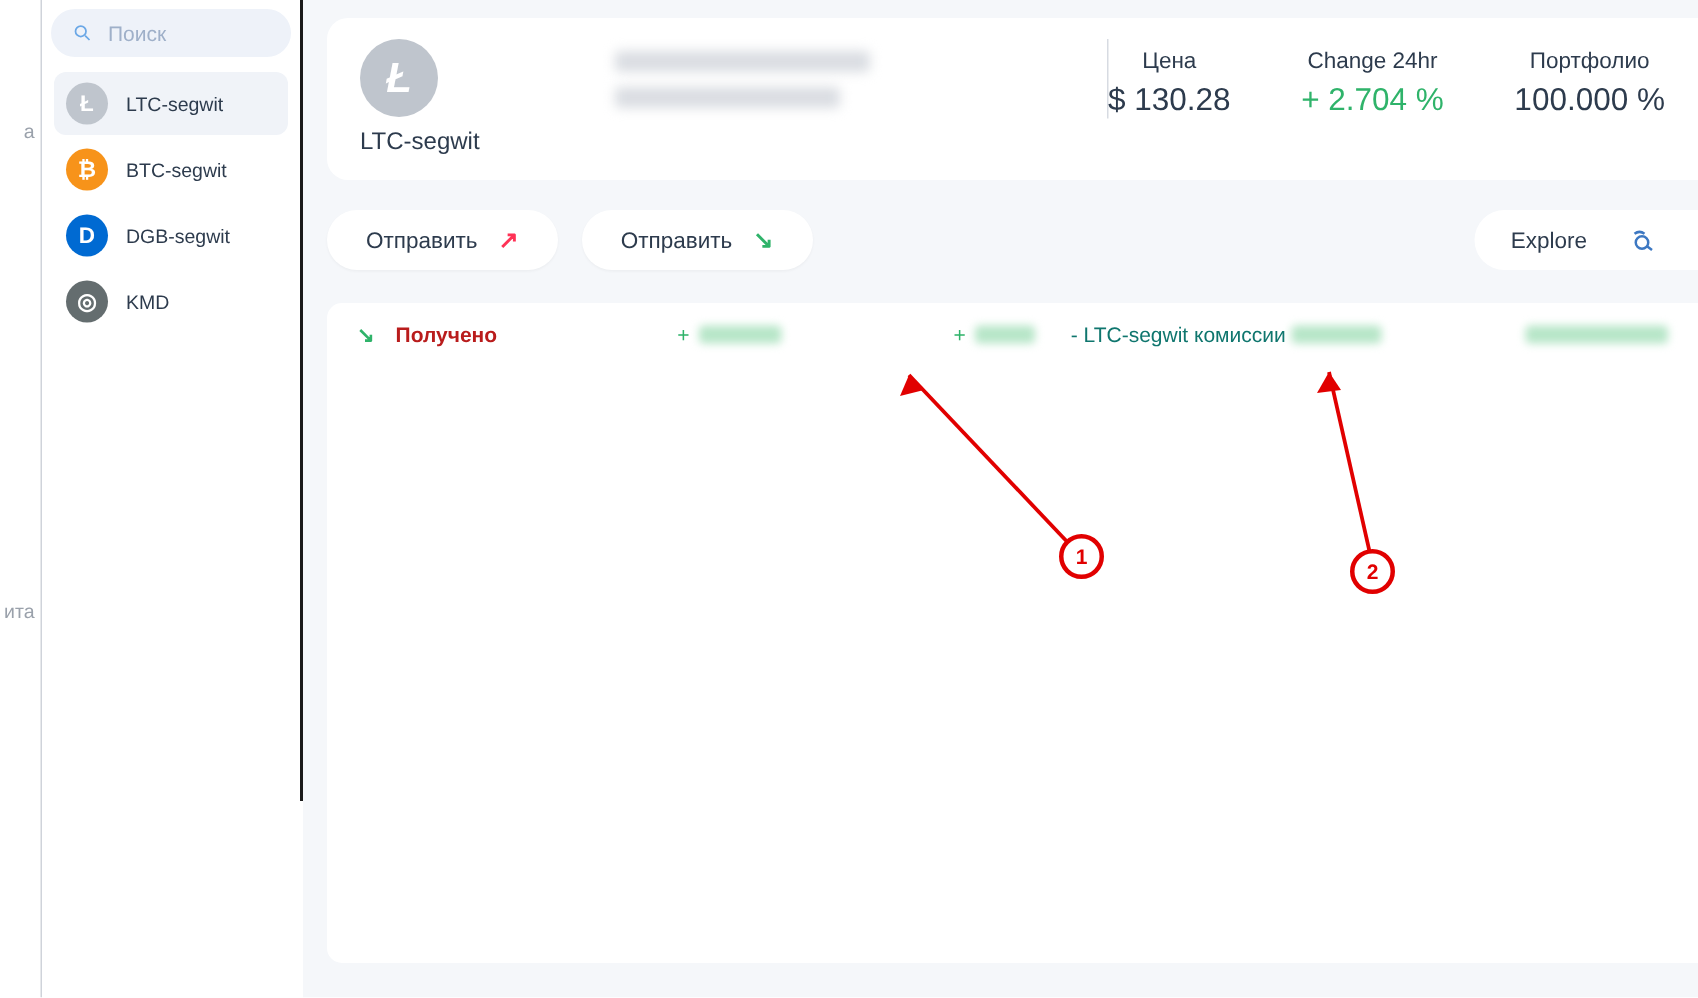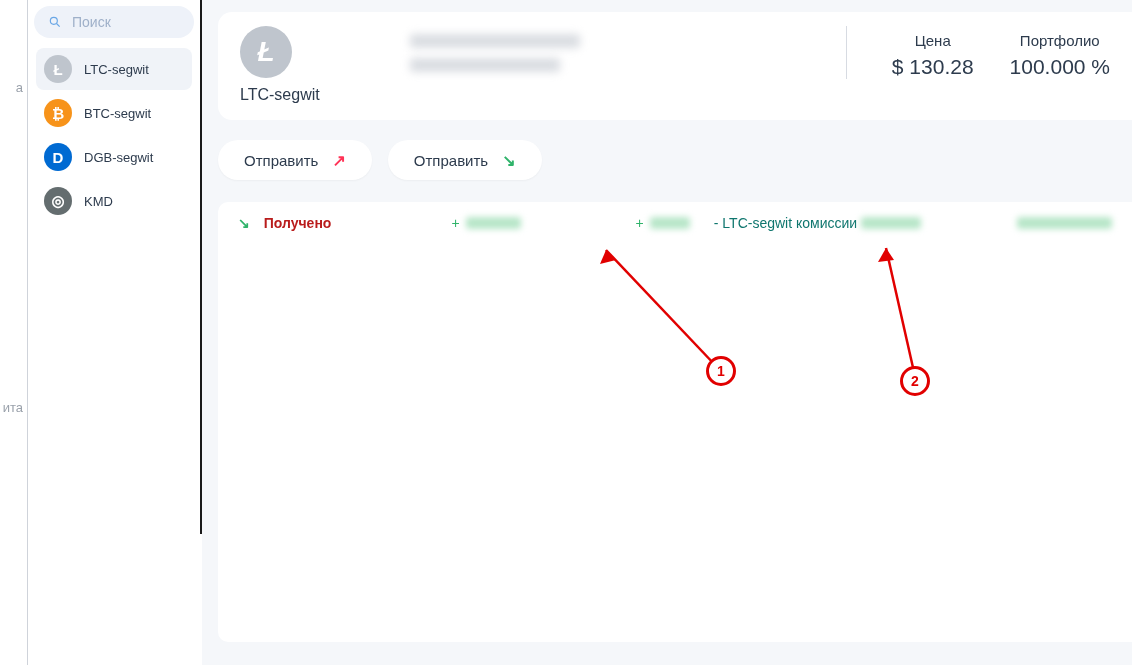--- a/index.html
+++ b/index.html
@@ -114,22 +114,21 @@
   }
   .bl1 { width: 170px; }
   .bl2 { width: 150px; }
 
   .stats {
     margin-left: auto;
     display: flex;
     align-items: flex-start;
     padding-top: 6px;
     border-left: 1px solid #d7dbe2;
-    padding-left: 45px;
-    gap: 36px;
+    gap: 47px;
   }
   .stat { display: flex; flex-direction: column; align-items: center; gap: 6px; }
   .stat .label { font-size: 15px; color: #2d3b4d; }
   .stat .value { font-size: 21px; color: #2d3b4d; }
   .value.green { color: #2fb36a; }
 
   
   .actions {
     display: flex; align-items: center;
     margin: 20px 0 0 16px;
@@ -258,36 +257,48 @@
     <div class="balance-blur">
       <div class="blur-line bl1"></div>
       <div class="blur-line bl2"></div>
     </div>
     <div class="stats">
       <div class="stat">
         <div class="label">Цена</div>
         <div class="value">$ 130.28</div>
       </div>
       <div class="stat">
+        <div class="label">Change 24hr</div>
+        <div class="value green">+ 2.704 %</div>
+      </div>
+      <div class="stat">
         <div class="label">Портфолио</div>
         <div class="value">100.000 %</div>
       </div>
     </div>
   </div>
 
   <div class="actions">
     <div class="btn">
       <span>Отправить</span>
       <span class="arrow-send">↗</span>
     </div>
     <div class="btn">
       <span>Отправить</span>
       <span class="arrow-recv">↘</span>
     </div>
     <div class="spacer"></div>
+    <div class="explore">
+      <span>Explore</span>
+      <svg viewBox="0 0 24 20">
+        <circle cx="8" cy="12" r="5" fill="none" stroke="#3d78c2" stroke-width="2"></circle>
+        <path d="M2 5 Q6 2 10 5" fill="none" stroke="#3d78c2" stroke-width="2"></path>
+        <line x1="12" y1="15" x2="16" y2="18" stroke="#3d78c2" stroke-width="2"></line>
+      </svg>
+    </div>
   </div>
 
   <div class="txn-card">
     <div class="txn-row">
       <span class="txn-recv-ic">↘</span>
       <span class="txn-status">Получено</span>
       <span style="width:120px"></span>
       <span class="plus">+</span>
       <span style="width:6px"></span>
       <span class="blur b1"></span>

